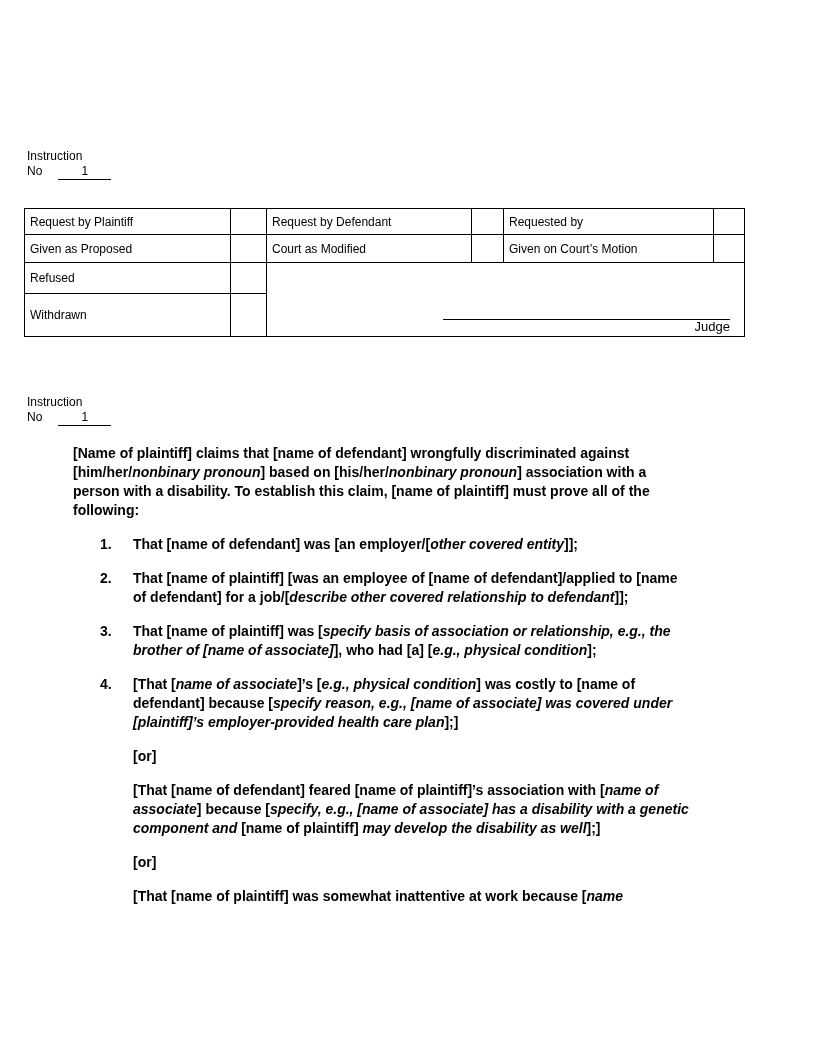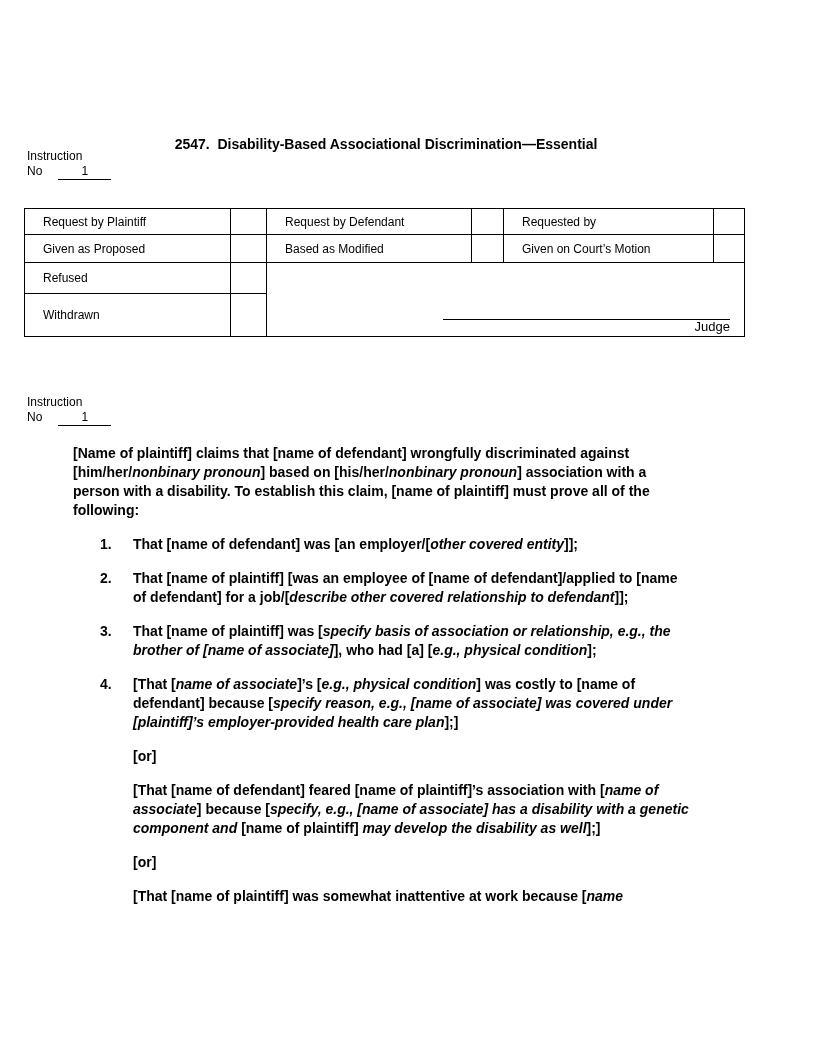--- a/index.html
+++ b/index.html
@@ -16,21 +16,21 @@
   .instr-2{left:27px;top:395px;}
   .no-line{
     display:inline-block;width:53px;text-align:center;
     border-bottom:1px solid #000;margin-left:16px;
   }
   table.form-table{
     position:absolute;left:24px;top:208px;border-collapse:collapse;
     font-size:12px;table-layout:fixed;
   }
   table.form-table td{
-    border:1px solid #000;padding:0 0 0 18px;vertical-align:middle;
+    border:1px solid #000;padding:0 0 0 5px;vertical-align:middle;
     overflow:hidden;white-space:nowrap;
   }
   td.box{padding:0;}
   td.sig-cell{position:relative;padding:0;}
   .sig-line{position:absolute;right:14px;bottom:16px;width:287px;border-bottom:1px solid #000;}
   .judge{position:absolute;right:14px;bottom:2px;font-size:13px;}
   .doc-body{
     position:absolute;left:73px;top:444px;width:626px;
     font-size:14px;font-weight:bold;line-height:19px;
   }
@@ -39,21 +39,20 @@
   .doc-body .item .num{position:absolute;left:27px;top:0;}
   .doc-body .sub{margin-left:60px;}
   .doc-body em{font-style:italic;font-weight:bold;}
 </style>
 </head>
 <body>
 
 <div class="page">
 
   <div class="title">
-    <div>2547.&nbsp; Disability-Based Associational Discrimination—Essential</div>
   </div>
 
   <div class="instr instr-1">
     <div>Instruction</div>
     <div>
       <span>No</span><span class="no-line">1</span>
     </div>
   </div>
 
   <table class="form-table">
@@ -70,21 +69,21 @@
       <td>Request by Plaintiff</td>
       <td class="box"></td>
       <td>Request by Defendant</td>
       <td class="box"></td>
       <td>Requested by</td>
       <td class="box"></td>
     </tr>
     <tr style="height:28px">
       <td>Given as Proposed</td>
       <td class="box"></td>
-      <td>Based as Modified</td>
+      <td>Court as Modified</td>
       <td class="box"></td>
       <td>Given on Court’s Motion</td>
       <td class="box"></td>
     </tr>
     <tr style="height:31px">
       <td>Refused</td>
       <td class="box"></td>
       <td class="sig-cell" colspan="4" rowspan="2">
         <div class="sig-line"></div>
         <div class="judge">Judge</div>

